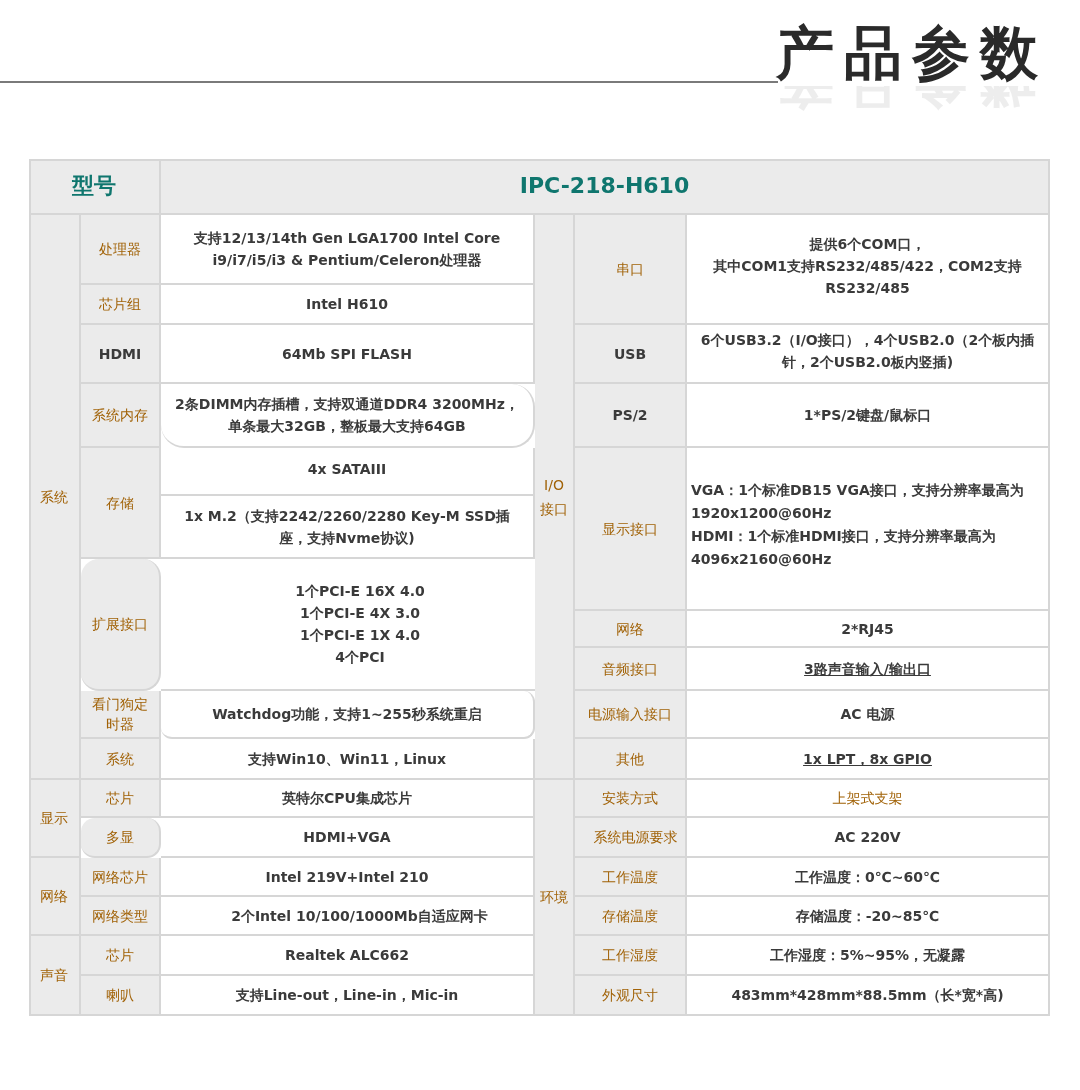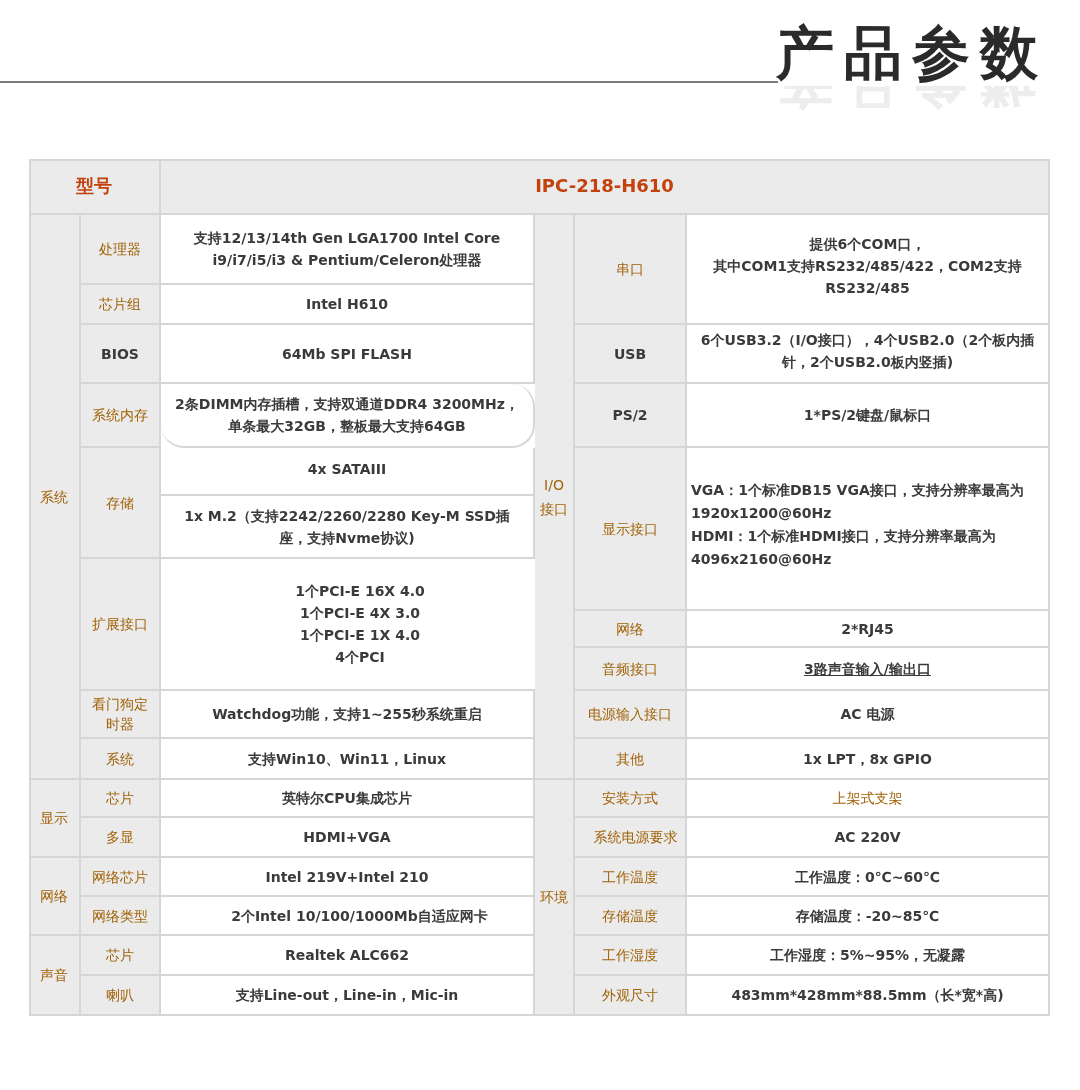--- a/index.html
+++ b/index.html
@@ -9,21 +9,21 @@
   .title { position:absolute; left:776px; top:18px; font-size:58px; font-weight:bold; color:#2a2a2a;
            letter-spacing:10px; line-height:70px; font-family:"DejaVu Sans", sans-serif; }
   .title-reflect { position:absolute; left:776px; top:86px; font-size:58px; font-weight:bold; color:#2a2a2a;
            letter-spacing:10px; line-height:70px; transform:scaleY(-1); opacity:0.08; height:30px; overflow:hidden; }
   .cell { position:absolute; box-sizing:border-box; display:flex; align-items:center; justify-content:center;
           text-align:center; font-size:14px; font-weight:bold; line-height:22px; color:#3a3a3a;
           border-right:2px solid #d6d6d6; border-bottom:2px solid #d6d6d6; padding:0 4px; }
   .gray { background:#ebebeb; }
   .white { background:#ffffff; }
   .lbl { font-weight:normal; color:#a16207; }
-  .hdr { font-size:18px; font-weight:900; color:#c2410c; }
+  .hdr { font-size:22px; font-weight:900; color:#0f766e; }
   .left-align { justify-content:flex-start; text-align:left; }
   .frame { position:absolute; left:29px; top:159px; width:1021px; height:857px; box-sizing:border-box;
            border-top:2px solid #d6d6d6; border-left:2px solid #d6d6d6; pointer-events:none; }
 </style>
 </head>
 <body>
 
 <div class="title-line"></div>
 <div class="title">产品参数</div>
 <div class="title-reflect">产品参数</div>
@@ -37,48 +37,48 @@
   <div class="cell gray lbl" style="left:29px;top:780px;width:52px;height:78px;">显示</div>
   <div class="cell gray lbl" style="left:29px;top:858px;width:52px;height:78px;">网络</div>
   <div class="cell gray lbl" style="left:29px;top:936px;width:52px;height:80px;">声音</div>
 
   <div class="cell gray lbl" style="left:81px;top:215px;width:80px;height:70px;">处理器</div>
   <div class="cell white" style="left:161px;top:215px;width:374px;height:70px;padding:0 30px;">支持12/13/14th Gen LGA1700 Intel Core i9/i7/i5/i3 &amp; Pentium/Celeron处理器</div>
 
   <div class="cell gray lbl" style="left:81px;top:285px;width:80px;height:40px;">芯片组</div>
   <div class="cell white" style="left:161px;top:285px;width:374px;height:40px;">Intel H610</div>
 
-  <div class="cell gray" style="left:81px;top:325px;width:80px;height:59px;">BIOS</div>
+  <div class="cell gray" style="left:81px;top:325px;width:80px;height:59px;">HDMI</div>
   <div class="cell white" style="left:161px;top:325px;width:374px;height:59px;">64Mb SPI FLASH</div>
 
   <div class="cell gray lbl" style="left:81px;top:384px;width:80px;height:64px;">系统内存</div>
   <div class="cell white" style="left:161px;top:384px;width:374px;height:64px;padding:0 10px;border-radius:23px;">2条DIMM内存插槽，支持双通道DDR4 3200MHz，单条最大32GB，整板最大支持64GB</div>
 
   <div class="cell gray lbl" style="left:81px;top:448px;width:80px;height:111px;">存储</div>
   <div class="cell white" style="left:161px;top:448px;width:374px;height:48px;align-items:flex-start;padding-top:10px;">4x SATAIII</div>
   <div class="cell white" style="left:161px;top:496px;width:374px;height:63px;padding:0 14px;">1x M.2（支持2242/2260/2280 Key-M SSD插座，支持Nvme协议)</div>
 
-  <div class="cell gray lbl" style="left:81px;top:559px;width:80px;height:132px;">扩展接口</div>
+  <div class="cell gray lbl" style="left:81px;top:559px;width:80px;height:132px;border-radius:18px;">扩展接口</div>
   <div class="cell white" style="left:161px;top:559px;width:400px;height:132px;flex-direction:column;text-align:right;">
     <div>1个PCI-E 16X 4.0</div>
     <div>1个PCI-E 4X 3.0</div>
     <div>1个PCI-E 1X 4.0</div>
     <div>4个PCI</div>
   </div>
 
   <div class="cell gray lbl" style="left:81px;top:691px;width:80px;height:48px;line-height:20px;padding:0 6px;">看门狗定时器</div>
-  <div class="cell white" style="left:161px;top:691px;width:374px;height:48px;">Watchdog功能，支持1~255秒系统重启</div>
+  <div class="cell white" style="left:161px;top:691px;width:374px;height:48px;border-radius:11px;">Watchdog功能，支持1~255秒系统重启</div>
 
   <div class="cell gray lbl" style="left:81px;top:739px;width:80px;height:41px;">系统</div>
   <div class="cell white" style="left:161px;top:739px;width:374px;height:41px;">支持Win10、Win11，Linux</div>
 
   <div class="cell gray lbl" style="left:81px;top:780px;width:80px;height:38px;">芯片</div>
   <div class="cell white" style="left:161px;top:780px;width:374px;height:38px;">英特尔CPU集成芯片</div>
 
-  <div class="cell gray lbl" style="left:81px;top:818px;width:80px;height:40px;">多显</div>
+  <div class="cell gray lbl" style="left:81px;top:818px;width:80px;height:40px;border-radius:14px;">多显</div>
   <div class="cell white" style="left:161px;top:818px;width:374px;height:40px;">HDMI+VGA</div>
 
   <div class="cell gray lbl" style="left:81px;top:858px;width:80px;height:39px;">网络芯片</div>
   <div class="cell white" style="left:161px;top:858px;width:374px;height:39px;">Intel 219V+Intel 210</div>
 
   <div class="cell gray lbl" style="left:81px;top:897px;width:80px;height:39px;">网络类型</div>
   <div class="cell white" style="left:161px;top:897px;width:374px;height:39px;padding-left:29px;">2个Intel 10/100/1000Mb自适应网卡</div>
 
   <div class="cell gray lbl" style="left:81px;top:936px;width:80px;height:40px;">芯片</div>
   <div class="cell white" style="left:161px;top:936px;width:374px;height:40px;">Realtek ALC662</div>
@@ -107,21 +107,21 @@
   <div class="cell gray lbl" style="left:575px;top:611px;width:112px;height:37px;">网络</div>
   <div class="cell white" style="left:687px;top:611px;width:363px;height:37px;">2*RJ45</div>
 
   <div class="cell gray lbl" style="left:575px;top:648px;width:112px;height:43px;">音频接口</div>
   <div class="cell white" style="left:687px;top:648px;width:363px;height:43px;text-decoration:underline;">3路声音输入/输出口</div>
 
   <div class="cell gray lbl" style="left:575px;top:691px;width:112px;height:48px;">电源输入接口</div>
   <div class="cell white" style="left:687px;top:691px;width:363px;height:48px;">AC 电源</div>
 
   <div class="cell gray lbl" style="left:575px;top:739px;width:112px;height:41px;">其他</div>
-  <div class="cell white" style="left:687px;top:739px;width:363px;height:41px;">1x LPT，8x GPIO</div>
+  <div class="cell white" style="left:687px;top:739px;width:363px;height:41px;text-decoration:underline;">1x LPT，8x GPIO</div>
 
   <div class="cell gray lbl" style="left:575px;top:780px;width:112px;height:38px;">安装方式</div>
   <div class="cell white lbl" style="left:687px;top:780px;width:363px;height:38px;">上架式支架</div>
 
   <div class="cell gray lbl" style="left:575px;top:818px;width:112px;height:40px;padding-left:15px;">系统电源要求</div>
   <div class="cell white" style="left:687px;top:818px;width:363px;height:40px;">AC 220V</div>
 
   <div class="cell gray lbl" style="left:575px;top:858px;width:112px;height:39px;">工作温度</div>
   <div class="cell white" style="left:687px;top:858px;width:363px;height:39px;">工作温度：0℃~60℃</div>
 

